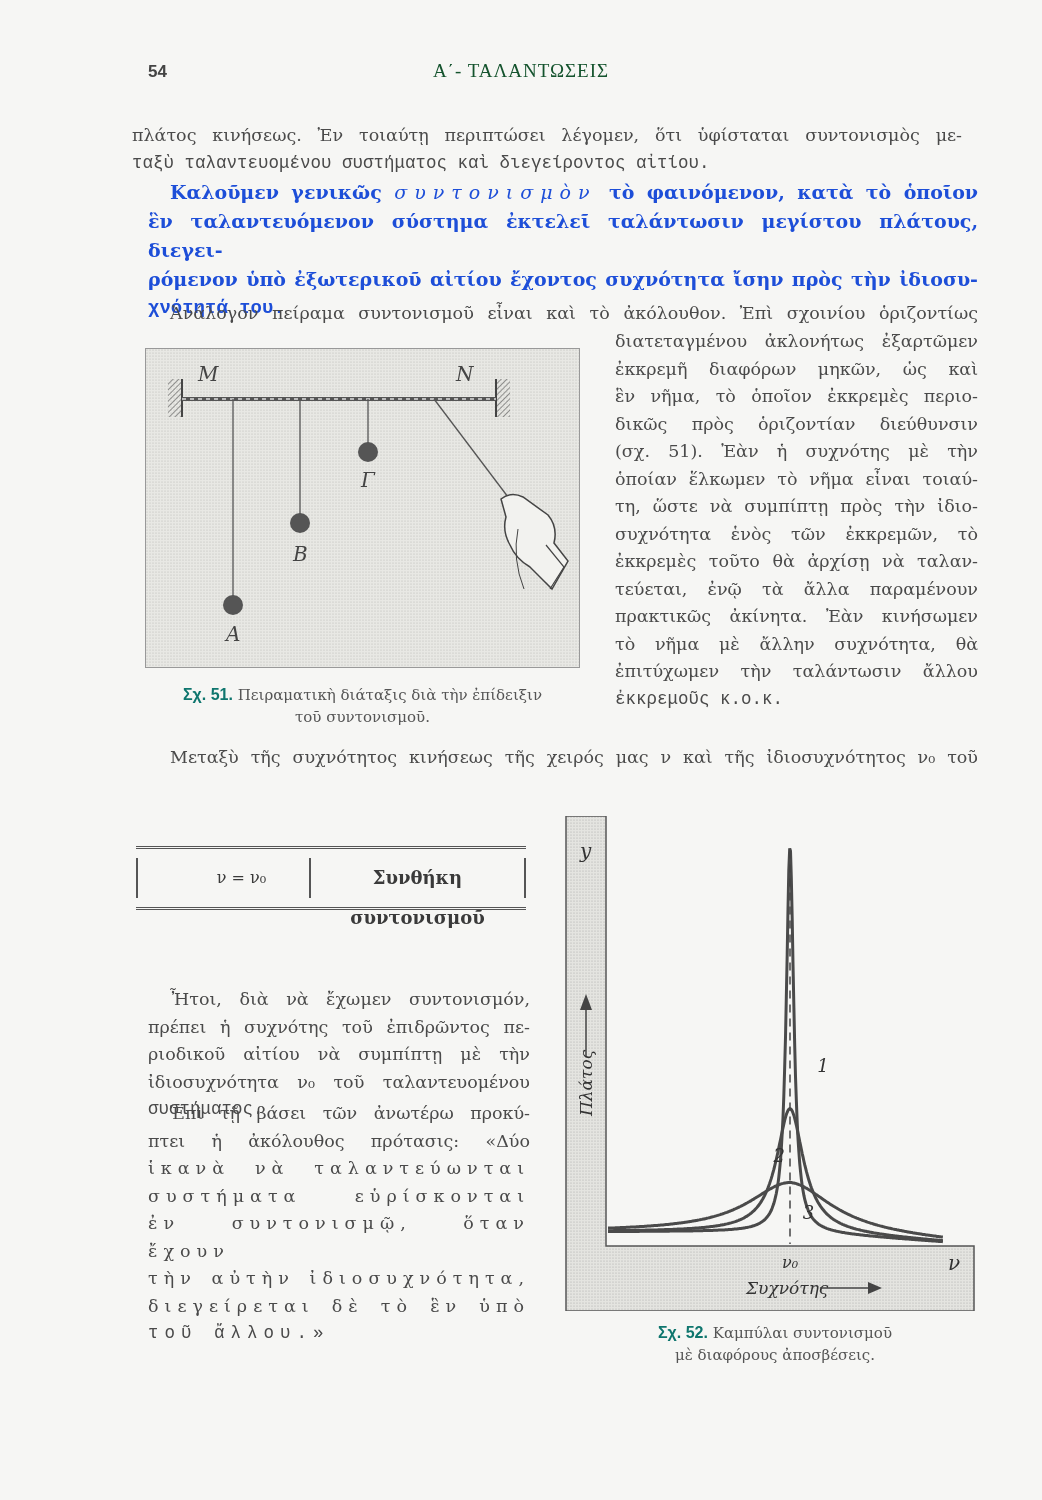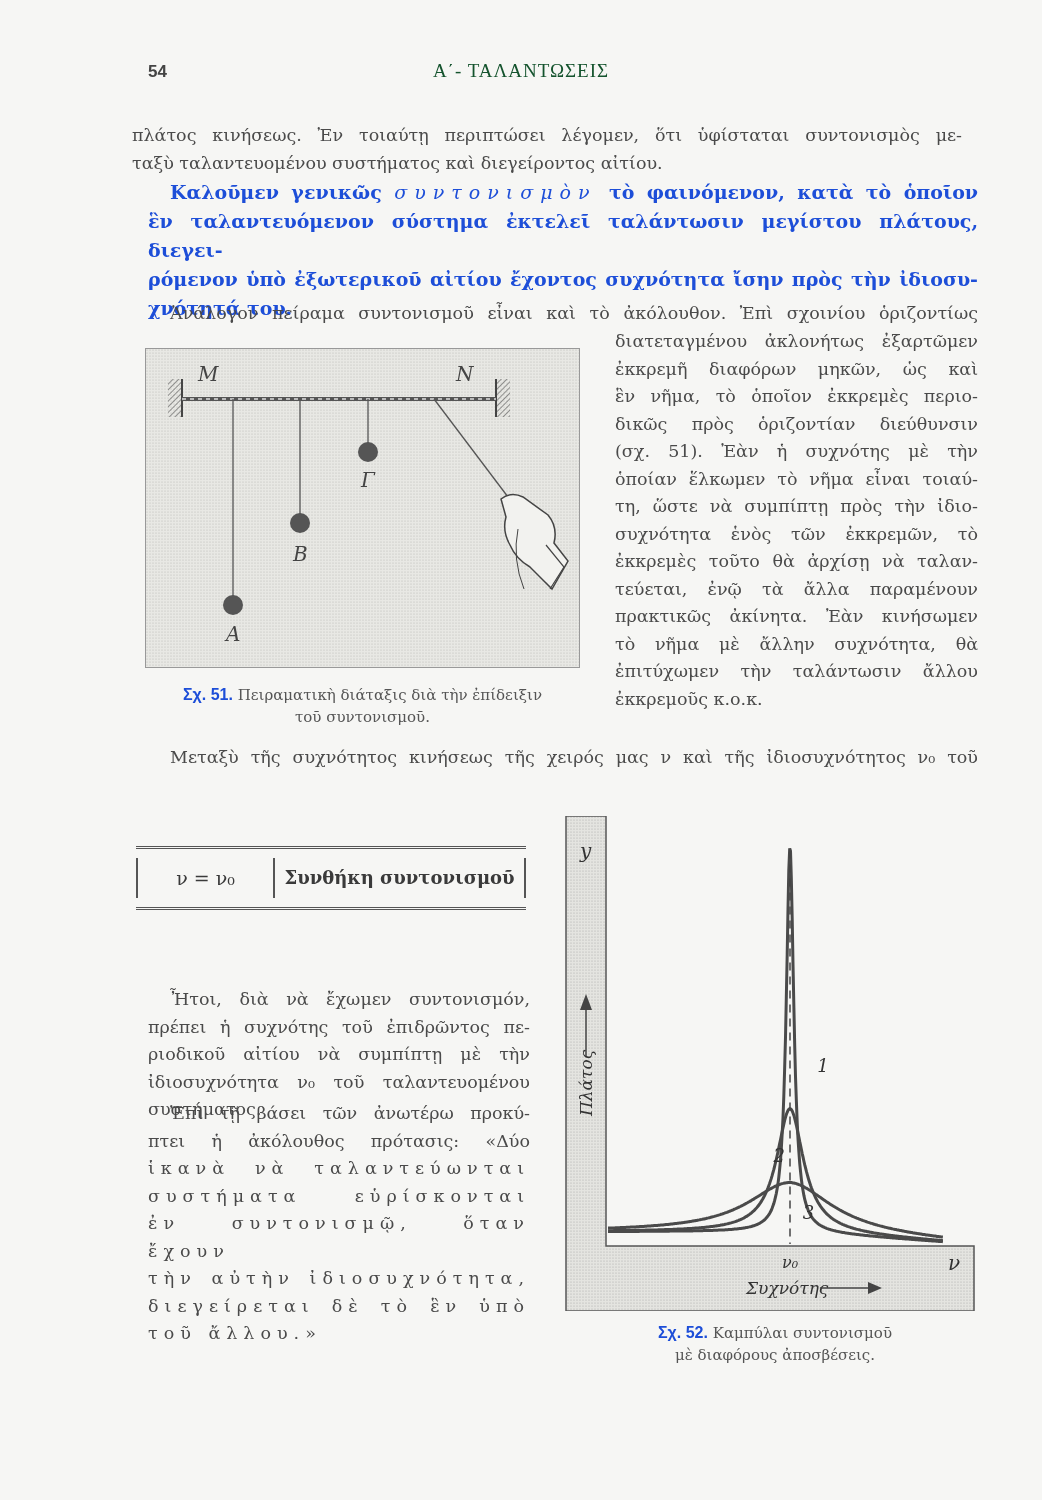--- a/index.html
+++ b/index.html
@@ -8,33 +8,33 @@
     background: #f6f6f4;
     position: relative;
     font-family: "DejaVu Serif", "Liberation Serif", serif;
     color: #3a3a3a;
     overflow: hidden;
   }
   .abs { position: absolute; }
   .header-num { left: 148px; top: 62px; font-size: 17px; font-weight: bold; font-family: "Liberation Sans", sans-serif; color:#444; }
   .header-title { left: 0; width: 1042px; text-align: center; top: 60px; font-size: 19px; letter-spacing: 1px; font-family: "Liberation Serif", serif; color:#14532d; }
   .para { font-size: 17.5px; line-height: 27.5px; color: #4a4a4a; }
-  .line { display: block; white-space: nowrap; }
+  .line { display: block; white-space: nowrap; font-family: Liberation Mono, monospace; }
   .jl { display: block; text-align: justify; text-align-last: justify; white-space: normal; }
   .bold-para { font-family: "DejaVu Serif", serif; font-weight: bold; font-size: 19px; line-height: 29px; color: #1d4ed8; }
   .spaced { letter-spacing: 7px; font-style: italic; font-weight: normal; }
   .caption { font-size: 15px; line-height: 22px; color: #555; text-align: center; }
-  .caption b { font-family: "Liberation Sans", sans-serif; font-size: 16px; color:#1d4ed8; }
+  .caption b { font-family: "Liberation Sans", sans-serif; font-size: 16px; color:#0f766e; }
   .fig { background: #e6e6e2; }
   .box-eq {
     left: 136px; top: 846px; width: 390px; height: 58px;
     border-top: 3px double #555; border-bottom: 3px double #555;
     display: flex; align-items: center;
   }
-  .box-eq .c1 { width: 135px; text-align: center; border-left: 2px solid #555; height: 40px; line-height: 40px; font-size: 19px; }
+  .box-eq .c1 { width: 135px; text-align: center; border-left: 2px solid #555; height: 40px; line-height: 40px; font-size: 16px; padding-left: 36px; }
   .box-eq .c2 { flex: 1; text-align: center; border-left: 2px solid #555; border-right: 2px solid #555; height: 40px; line-height: 40px; font-size: 18px; font-weight: bold; }
   .quote { letter-spacing: 6px; }
   svg text { font-family: "DejaVu Serif", serif; }
 </style>
 </head>
 <body>
 
 <div class="abs header-num">54</div>
 <div class="abs header-title">Α΄- ΤΑΛΑΝΤΩΣΕΙΣ</div>
 

